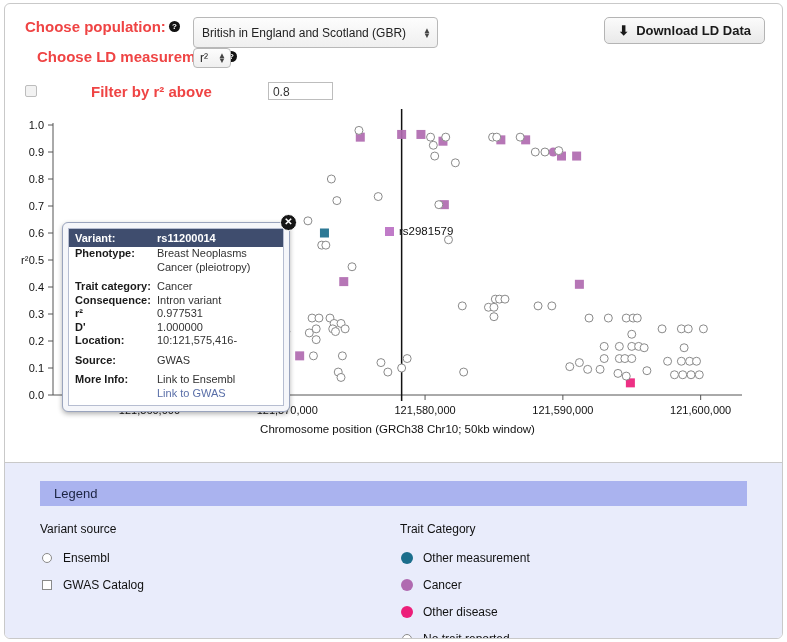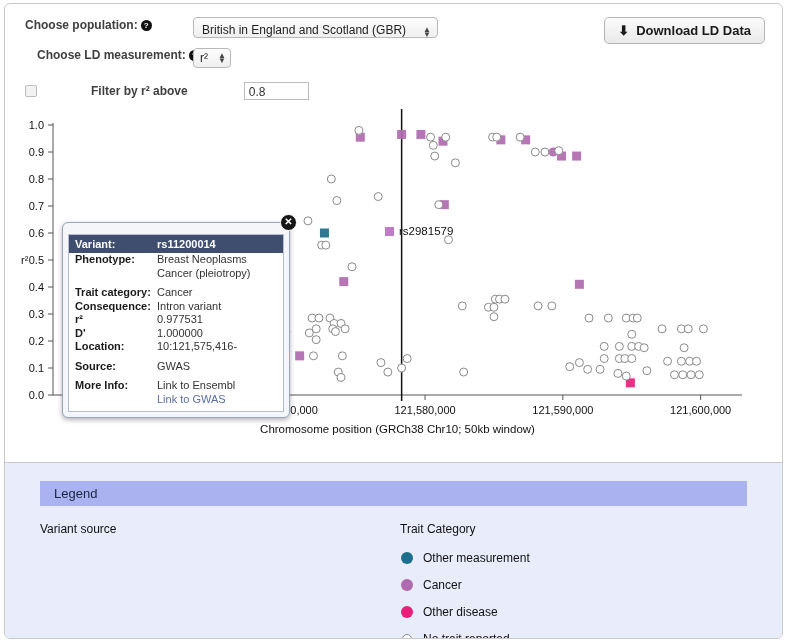--- a/index.html
+++ b/index.html
@@ -28,22 +28,22 @@
   
   .controls { position: relative; height: 105px; }
 
   .ctl-row { position: absolute; display: flex; align-items: center; }
   .row-pop  { left: 20px; top: 14px; }
   .row-ld   { left: 32px; top: 44px; }
   .row-filt { left: 20px; top: 78px; gap: 46px; }
 
   .ctl-label {
     font-weight: bold;
-    font-size: 12px;
-    color: #404040;
+    font-size: 15px;
+    color: #ef4444;
     white-space: nowrap;
   }
   .help-icon {
     display: inline-block;
     width: 11px; height: 11px;
     border-radius: 50%;
     background: #111;
     color: #fff;
     font-size: 8px;
     font-weight: bold;
@@ -61,21 +61,21 @@
     background: linear-gradient(#fdfdfd, #efefef);
     font-size: 12px;
     color: #222;
     display: flex;
     align-items: center;
     justify-content: space-between;
     box-sizing: border-box;
     cursor: pointer;
     padding: 0 6px 0 8px;
   }
-  .sel-pop { left: 188px; top: 13px; width: 245px; height: 21px; align-items: flex-end; }
+  .sel-pop { left: 188px; top: 13px; width: 245px; height: 31px; }
   .sel-ld  { left: 188px; top: 44px; width: 38px;  height: 20px; padding: 0 4px 0 6px; }
 
   .spinner {
     display: flex; flex-direction: column;
     line-height: 5px; font-size: 8px; color: #444;
     margin-left: 4px;
   }
 
   .chk {
     width: 12px; height: 12px;
@@ -141,21 +141,21 @@
     left: 57px; top: 113px;
     width: 228px;
     background: #f5f6fa;
     border: 1px solid #9aa4bd;
     border-radius: 6px;
     box-shadow: 0 2px 5px rgba(0,0,0,.3);
     padding: 5px;
     box-sizing: border-box;
     z-index: 40;
   }
-  .tt-inner { border: 1px solid #b6bdd1; background: #fff; margin-top: 6px; }
+  .tt-inner { border: 1px solid #b6bdd1; background: #fff; }
   .tt-head {
     background: #3f4d6e;
     color: #fff;
     font-weight: bold;
     font-size: 11px;
     padding: 3px 6px;
     display: flex;
   }
   .tt-head .k { width: 82px; }
   .tt-body { padding: 0 6px 5px 6px; font-size: 11px; }
@@ -468,20 +468,34 @@
           </div>
       </div>
     </div>
   </div>
 
   <div class="legend-panel">
     <div class="legend-bar">Legend</div>
     <div class="legend-cols">
       <div class="legend-col">
         <div class="legend-title">Variant source</div>
+        <div id="lg-src">
+            <div class="legend-item">
+              <span class="lg-mark">
+                <span class="mk-circle-open"></span>
+              </span>
+              <span>Ensembl</span>
+            </div>
+            <div class="legend-item">
+              <span class="lg-mark">
+                <span class="mk-square-open"></span>
+              </span>
+              <span>GWAS Catalog</span>
+            </div>
+          </div>
       </div>
       <div class="legend-col">
         <div class="legend-title">Trait Category</div>
         <div id="lg-trait">
             <div class="legend-item">
               <span class="lg-mark">
                 <span class="mk-dot" style="background: rgb(27, 110, 140);"></span>
               </span>
               <span>Other measurement</span>
             </div>

